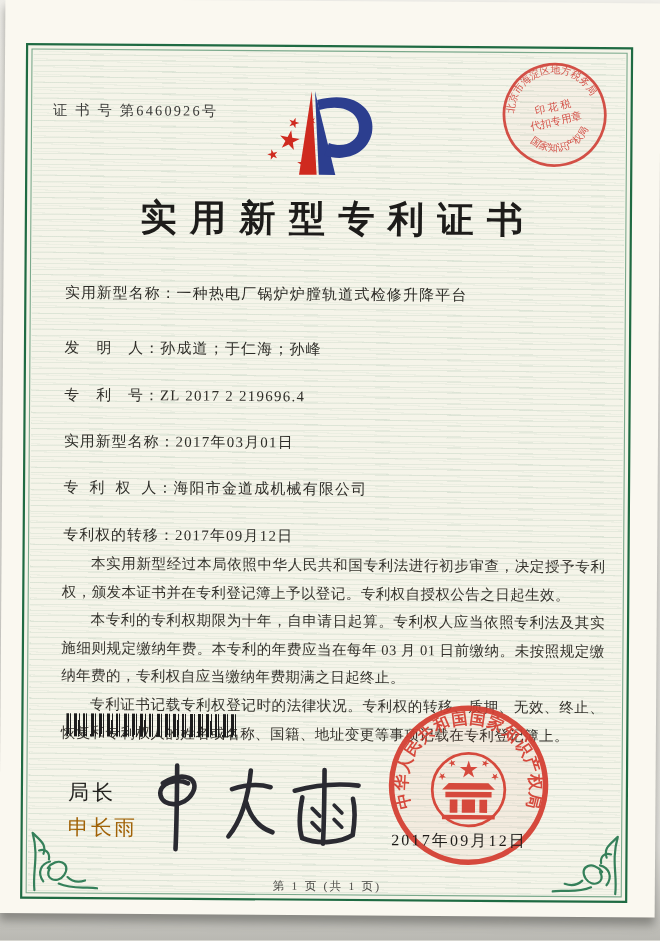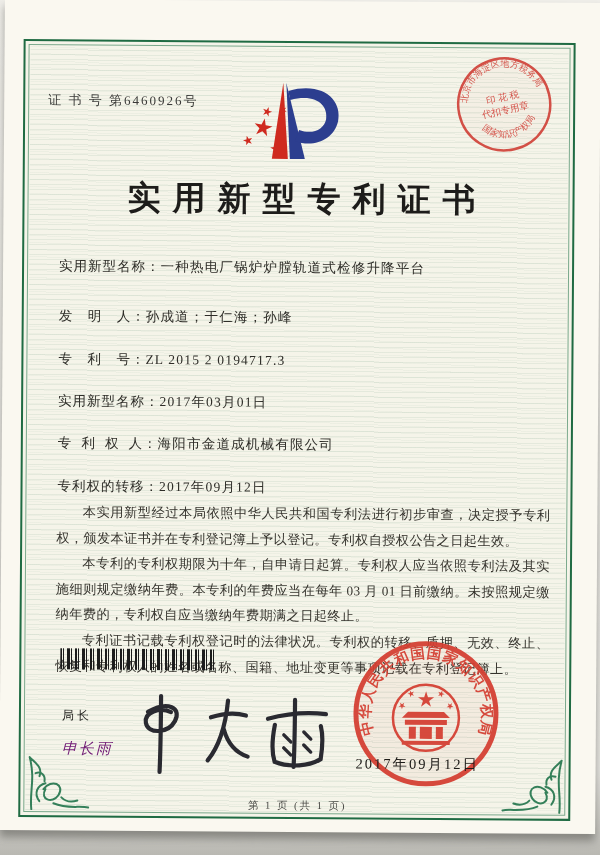--- a/index.html
+++ b/index.html
@@ -25,24 +25,24 @@
   .frow .lab{letter-spacing:1px;font-family:Liberation Mono, monospace;}
   .frow .val{letter-spacing:1.2px;}
   .r0{top:0;} .r1{top:50px;} .r2{top:93px;} .r3{top:135px;} .r4{top:177px;} .r5{top:220px;}
   .paras{position:absolute;left:55px;top:500px;width:494px;font-size:13.2px;
          line-height:25.6px;color:#35332d;text-align:justify;letter-spacing:.4px;}
   .paras p{margin:0;text-indent:2em;}
   .barcode{position:absolute;left:60px;top:649px;width:156px;height:21px;
      background:repeating-linear-gradient(90deg,
        #1c1c1c 0 2px, transparent 2px 3px, #1c1c1c 3px 4px, transparent 4px 7px,
        #1c1c1c 7px 10px, transparent 10px 11px, #1c1c1c 11px 12px, transparent 12px 15px);}
-  .signer-title{position:absolute;left:62px;top:708px;font-size:12px;letter-spacing:3px;color:#23221f;
+  .signer-title{position:absolute;left:62px;top:708px;font-size:19px;letter-spacing:3px;color:#23221f;
      font-family:"Liberation Sans","DejaVu Sans",sans-serif;}
-  .signer-name{position:absolute;left:62px;top:740px;font-size:15px;letter-spacing:2px;color:#701a75;
-     font-family:"Liberation Sans","DejaVu Sans",sans-serif;font-style:italic;}
+  .signer-name{position:absolute;left:62px;top:740px;font-size:19px;letter-spacing:2px;color:#a16207;
+     font-family:"Liberation Sans","DejaVu Sans",sans-serif;}
   .signature{position:absolute;left:128px;top:686px;width:214px;height:94px;}
   .seal{position:absolute;left:350px;top:636px;width:152px;height:152px;opacity:.93;}
   .seal-date{position:absolute;left:356px;top:753px;font-size:14.5px;letter-spacing:2px;color:#1d1b18;z-index:5;}
   .stamp{position:absolute;left:450px;top:52px;width:100px;height:100px;transform:rotate(-13deg);opacity:.88;}
   .ornament{position:absolute;top:746px;width:64px;height:66px;}
   .orn-l{left:26px;}
   .orn-r{left:502px;transform:scaleX(-1);}
   .footer{position:absolute;left:0;width:100%;top:798px;text-align:center;
           font-size:10.5px;letter-spacing:2px;color:#4a4a46;}
   .seal-arc{font-size:14.5px;font-weight:700;letter-spacing:1px;fill:#d43d30;}
@@ -90,21 +90,21 @@
     </svg>
 
     <div class="fields">
       <div class="frow r0">
         <span class="lab">实用新型名称：</span><span class="val">一种热电厂锅炉炉膛轨道式检修升降平台</span>
       </div>
       <div class="frow r1">
         <span class="lab">发　明　人：</span><span class="val">孙成道；于仁海；孙峰</span>
       </div>
       <div class="frow r2">
-        <span class="lab">专　利　号：</span><span class="val">ZL 2015 2 0194717.3</span>
+        <span class="lab">专　利　号：</span><span class="val">ZL 2017 2 219696.4</span>
       </div>
       <div class="frow r3">
         <span class="lab">实用新型名称：</span><span class="val">2017年03月01日</span>
       </div>
       <div class="frow r4">
         <span class="lab">专 利 权 人：</span><span class="val">海阳市金道成机械有限公司</span>
       </div>
       <div class="frow r5">
         <span class="lab">专利权的转移：</span><span class="val">2017年09月12日</span>
       </div>

